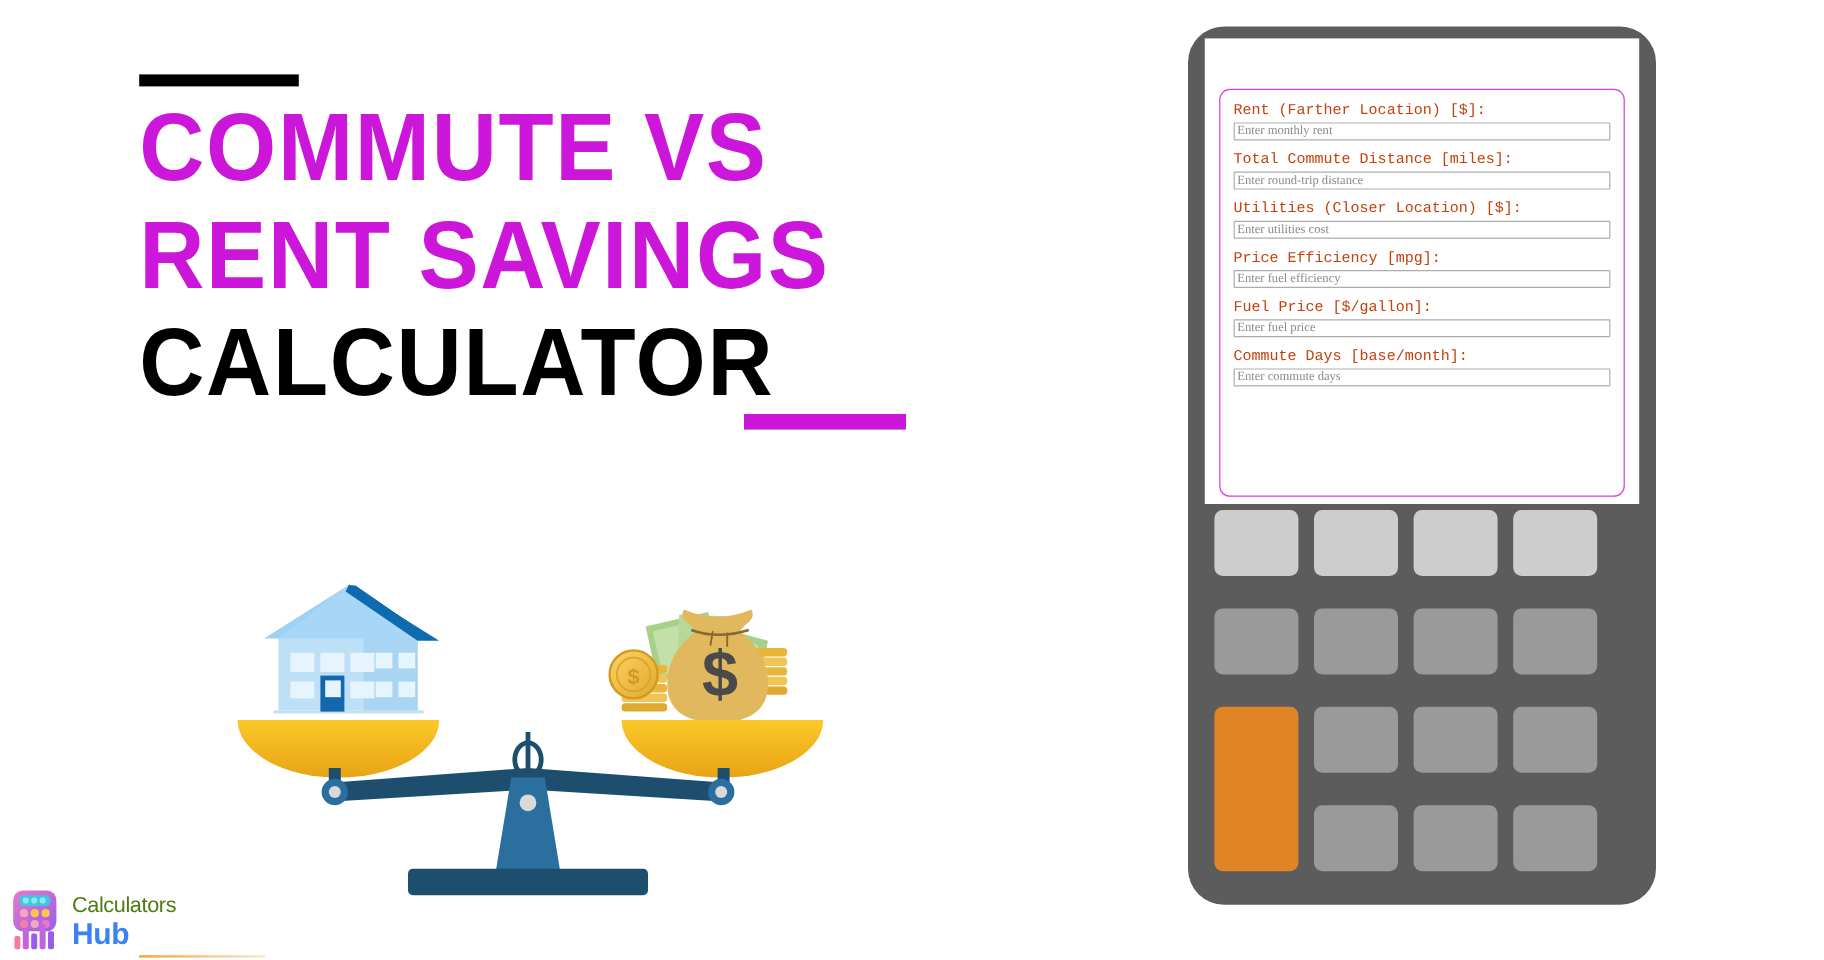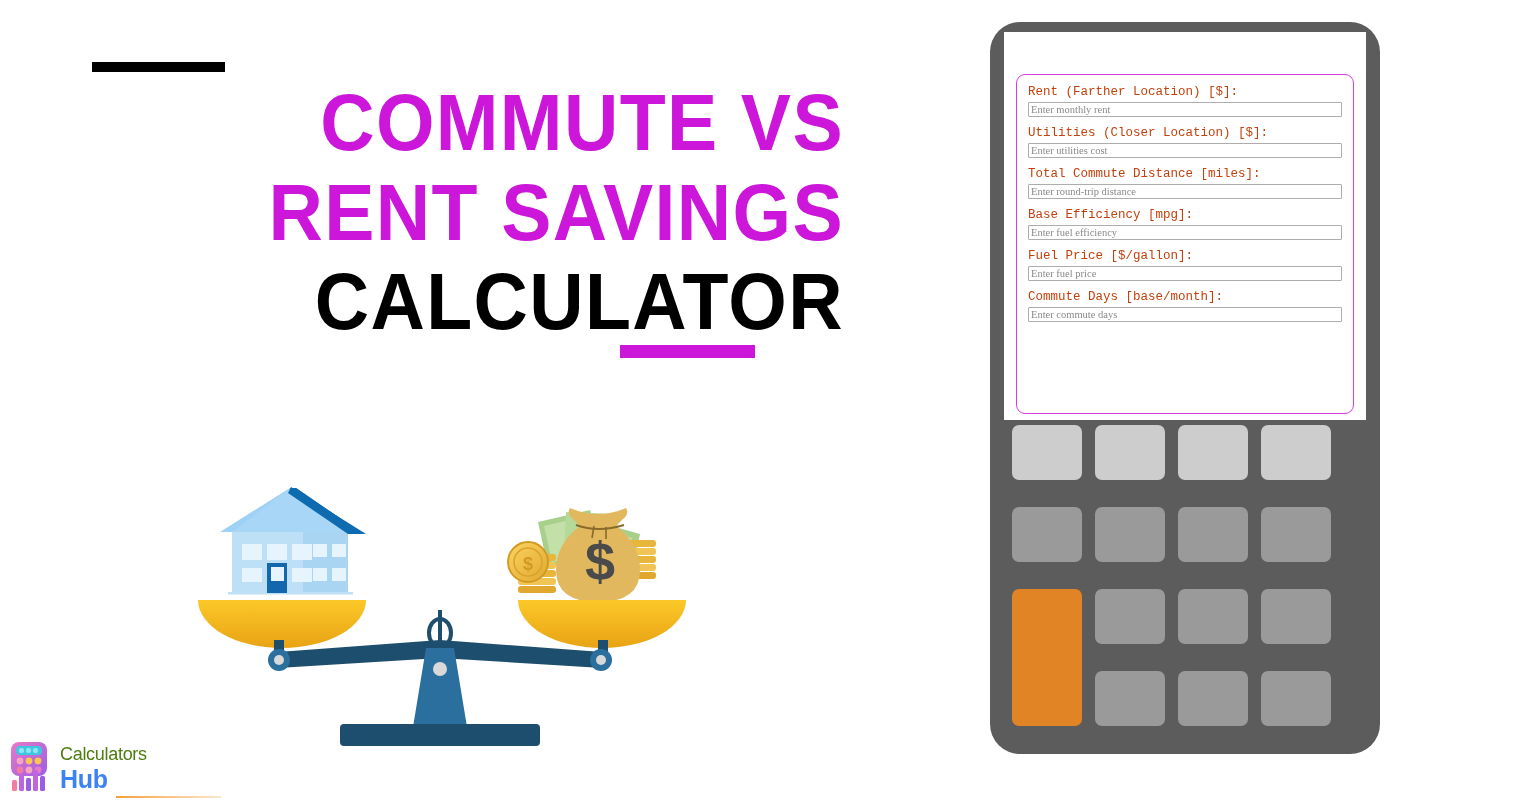--- a/index.html
+++ b/index.html
@@ -6,21 +6,21 @@
   html, body {
     margin: 0; padding: 0;
     width: 1520px; height: 800px;
     background: #ffffff;
     font-family: "Liberation Sans", sans-serif;
     overflow: hidden;
   }
   .page { position: relative; width: 1520px; height: 800px; background:#fff; }
 
   
-  .title-block { position: absolute; left: 92px; top: 62px; width: 800px; text-align: right; }
+  .title-block { position: absolute; left: 116px; top: 62px; width: 800px; }
   .accent-bar-top {
     width: 133px; height: 10px; background: #000000; margin-bottom: 14px;
   }
   .title-line {
     font-family: "Liberation Sans", sans-serif;
     font-weight: bold;
     font-size: 80px;
     line-height: 0.92;
     letter-spacing: 1.5px;
     text-transform: uppercase;
@@ -264,31 +264,31 @@
     <div class="calc-screen">
       <div class="form-panel">
 
         <div class="field">
           <label class="field-label">Rent (Farther Location) [$]:</label>
           <input class="field-input" type="text" placeholder="Enter monthly rent" style="">
         </div>
 
 
         <div class="field">
+          <label class="field-label">Total Commute Distance [miles]:</label>
+          <input class="field-input" type="text" placeholder="Enter round-trip distance" style="">
+        </div>
+
+        <div class="field">
           <label class="field-label">Utilities (Closer Location) [$]:</label>
           <input class="field-input" type="text" placeholder="Enter utilities cost" style="">
         </div>
 
         <div class="field">
-          <label class="field-label">Total Commute Distance [miles]:</label>
-          <input class="field-input" type="text" placeholder="Enter round-trip distance" style="">
-        </div>
-
-        <div class="field">
-          <label class="field-label">Base Efficiency [mpg]:</label>
+          <label class="field-label">Price Efficiency [mpg]:</label>
           <input class="field-input" type="text" placeholder="Enter fuel efficiency" style="">
         </div>
 
         <div class="field">
           <label class="field-label">Fuel Price [$/gallon]:</label>
           <input class="field-input" type="text" placeholder="Enter fuel price" style="">
         </div>
 
         <div class="field">
           <label class="field-label">Commute Days [base/month]:</label>

